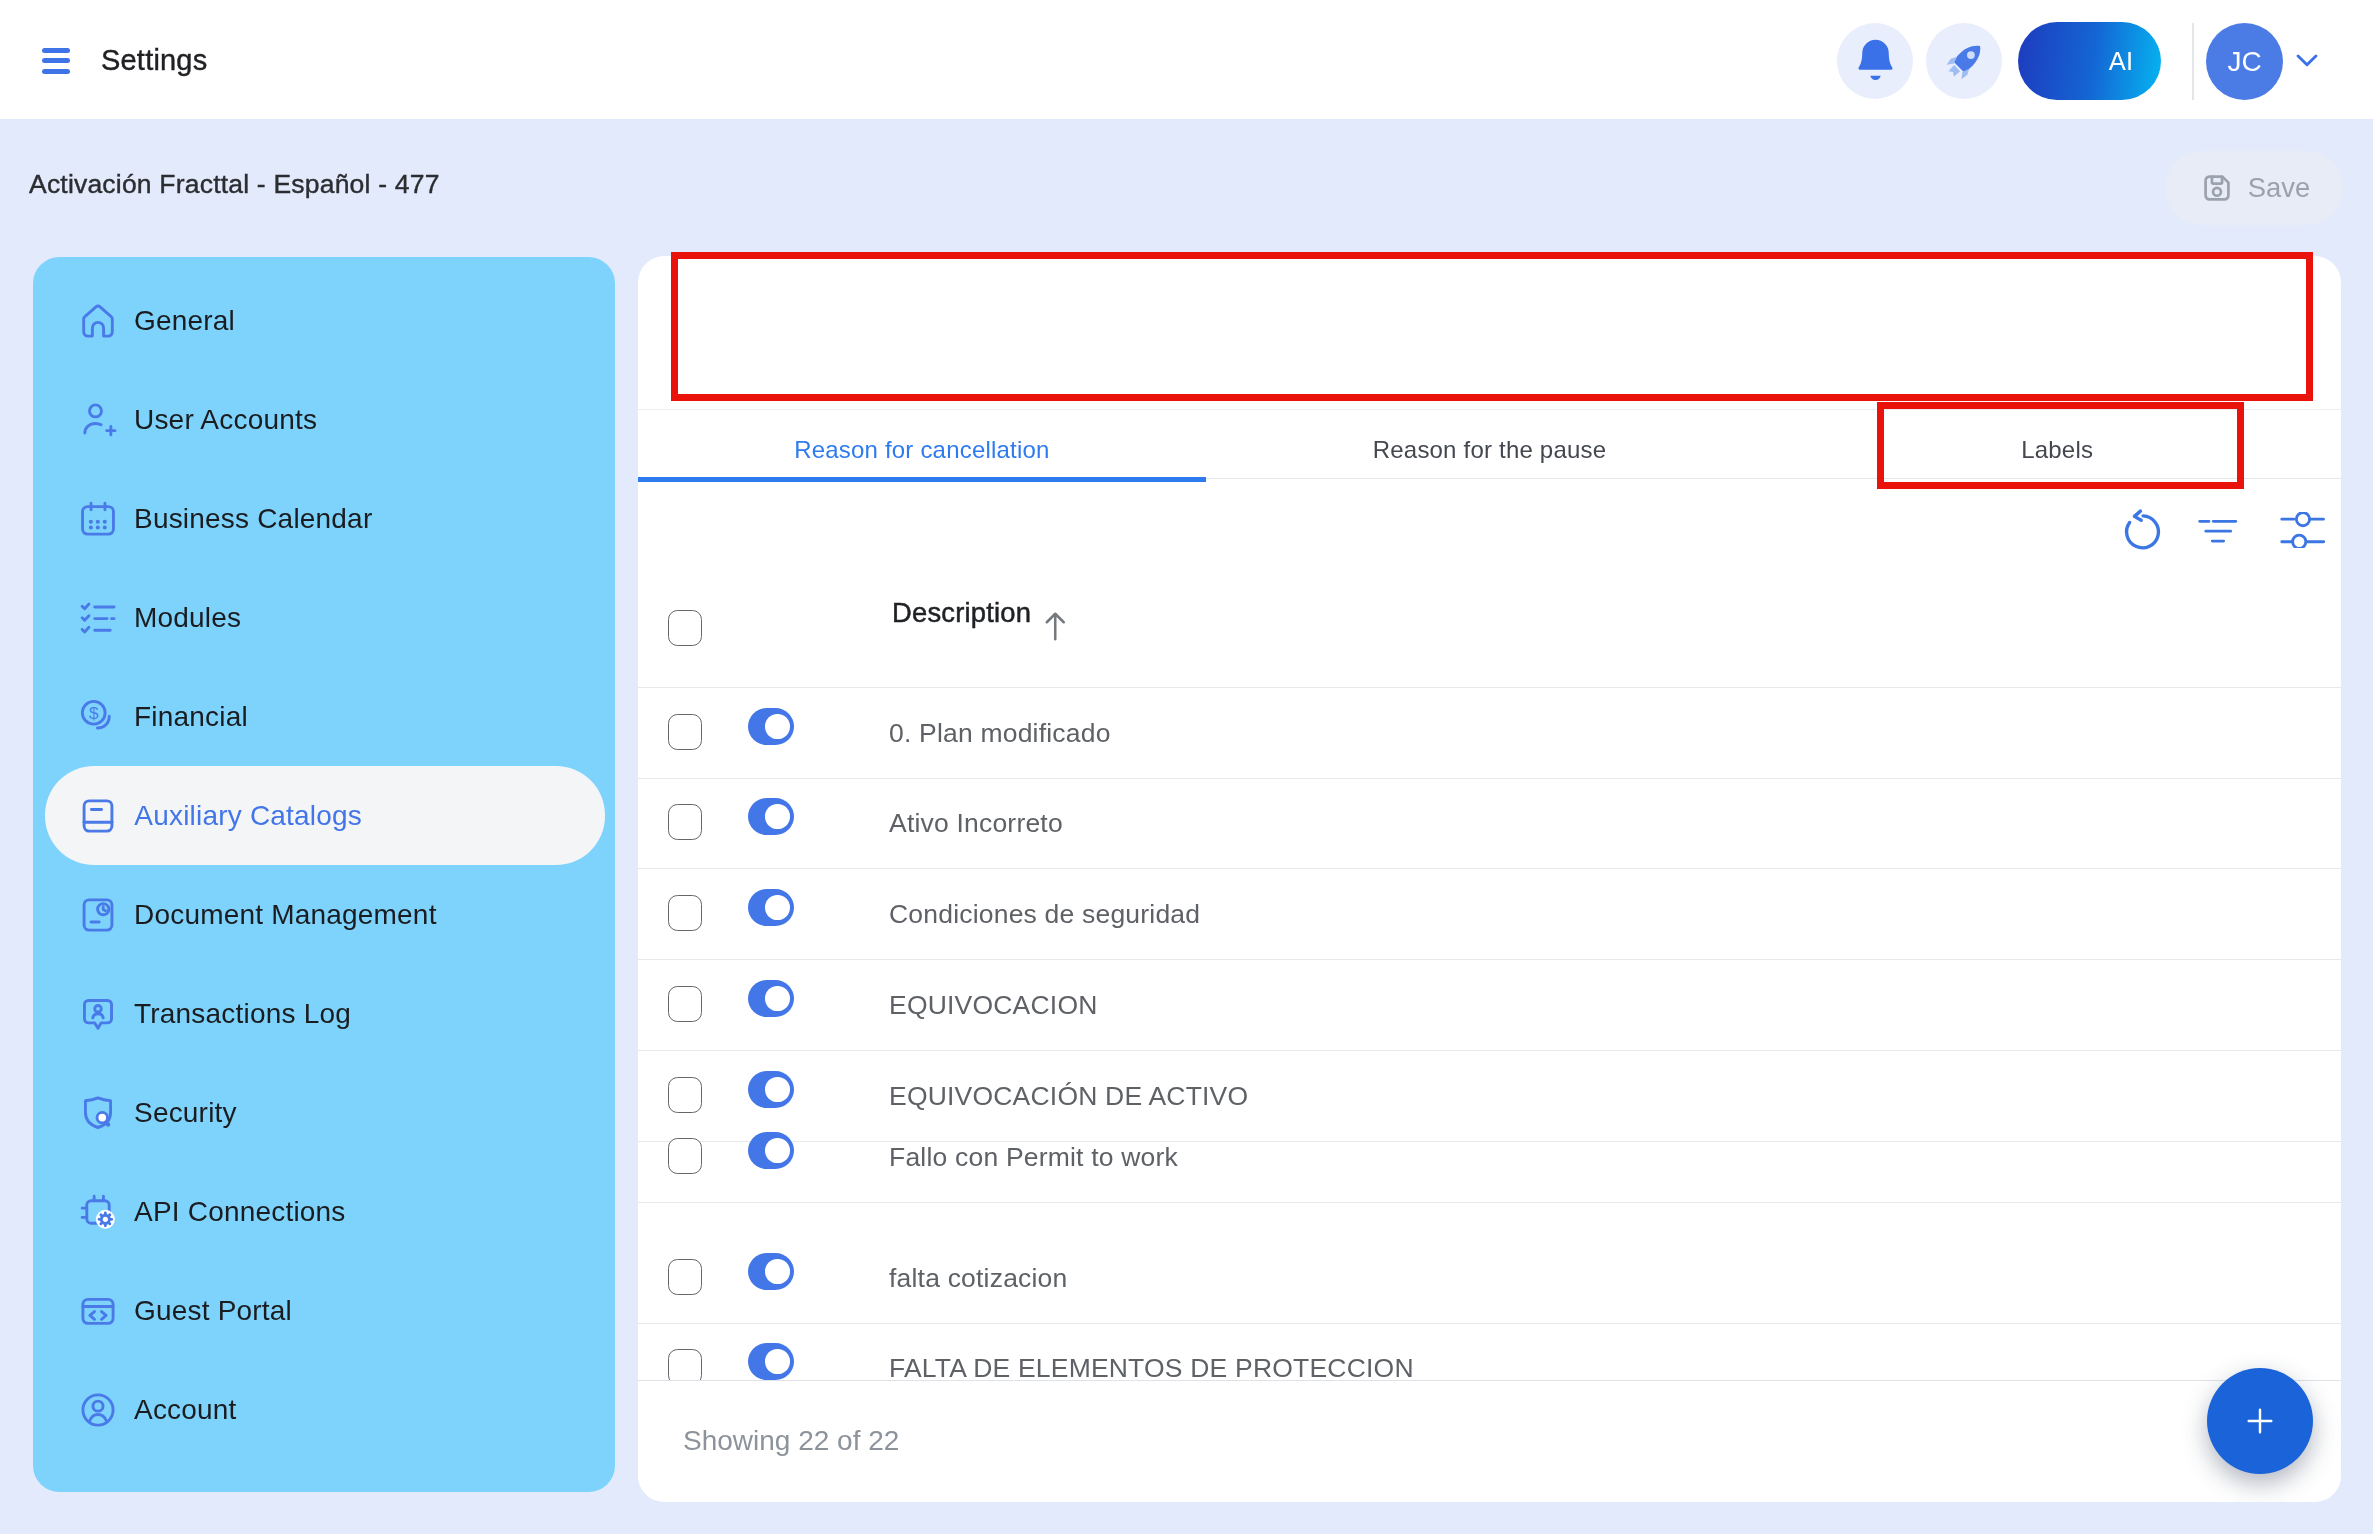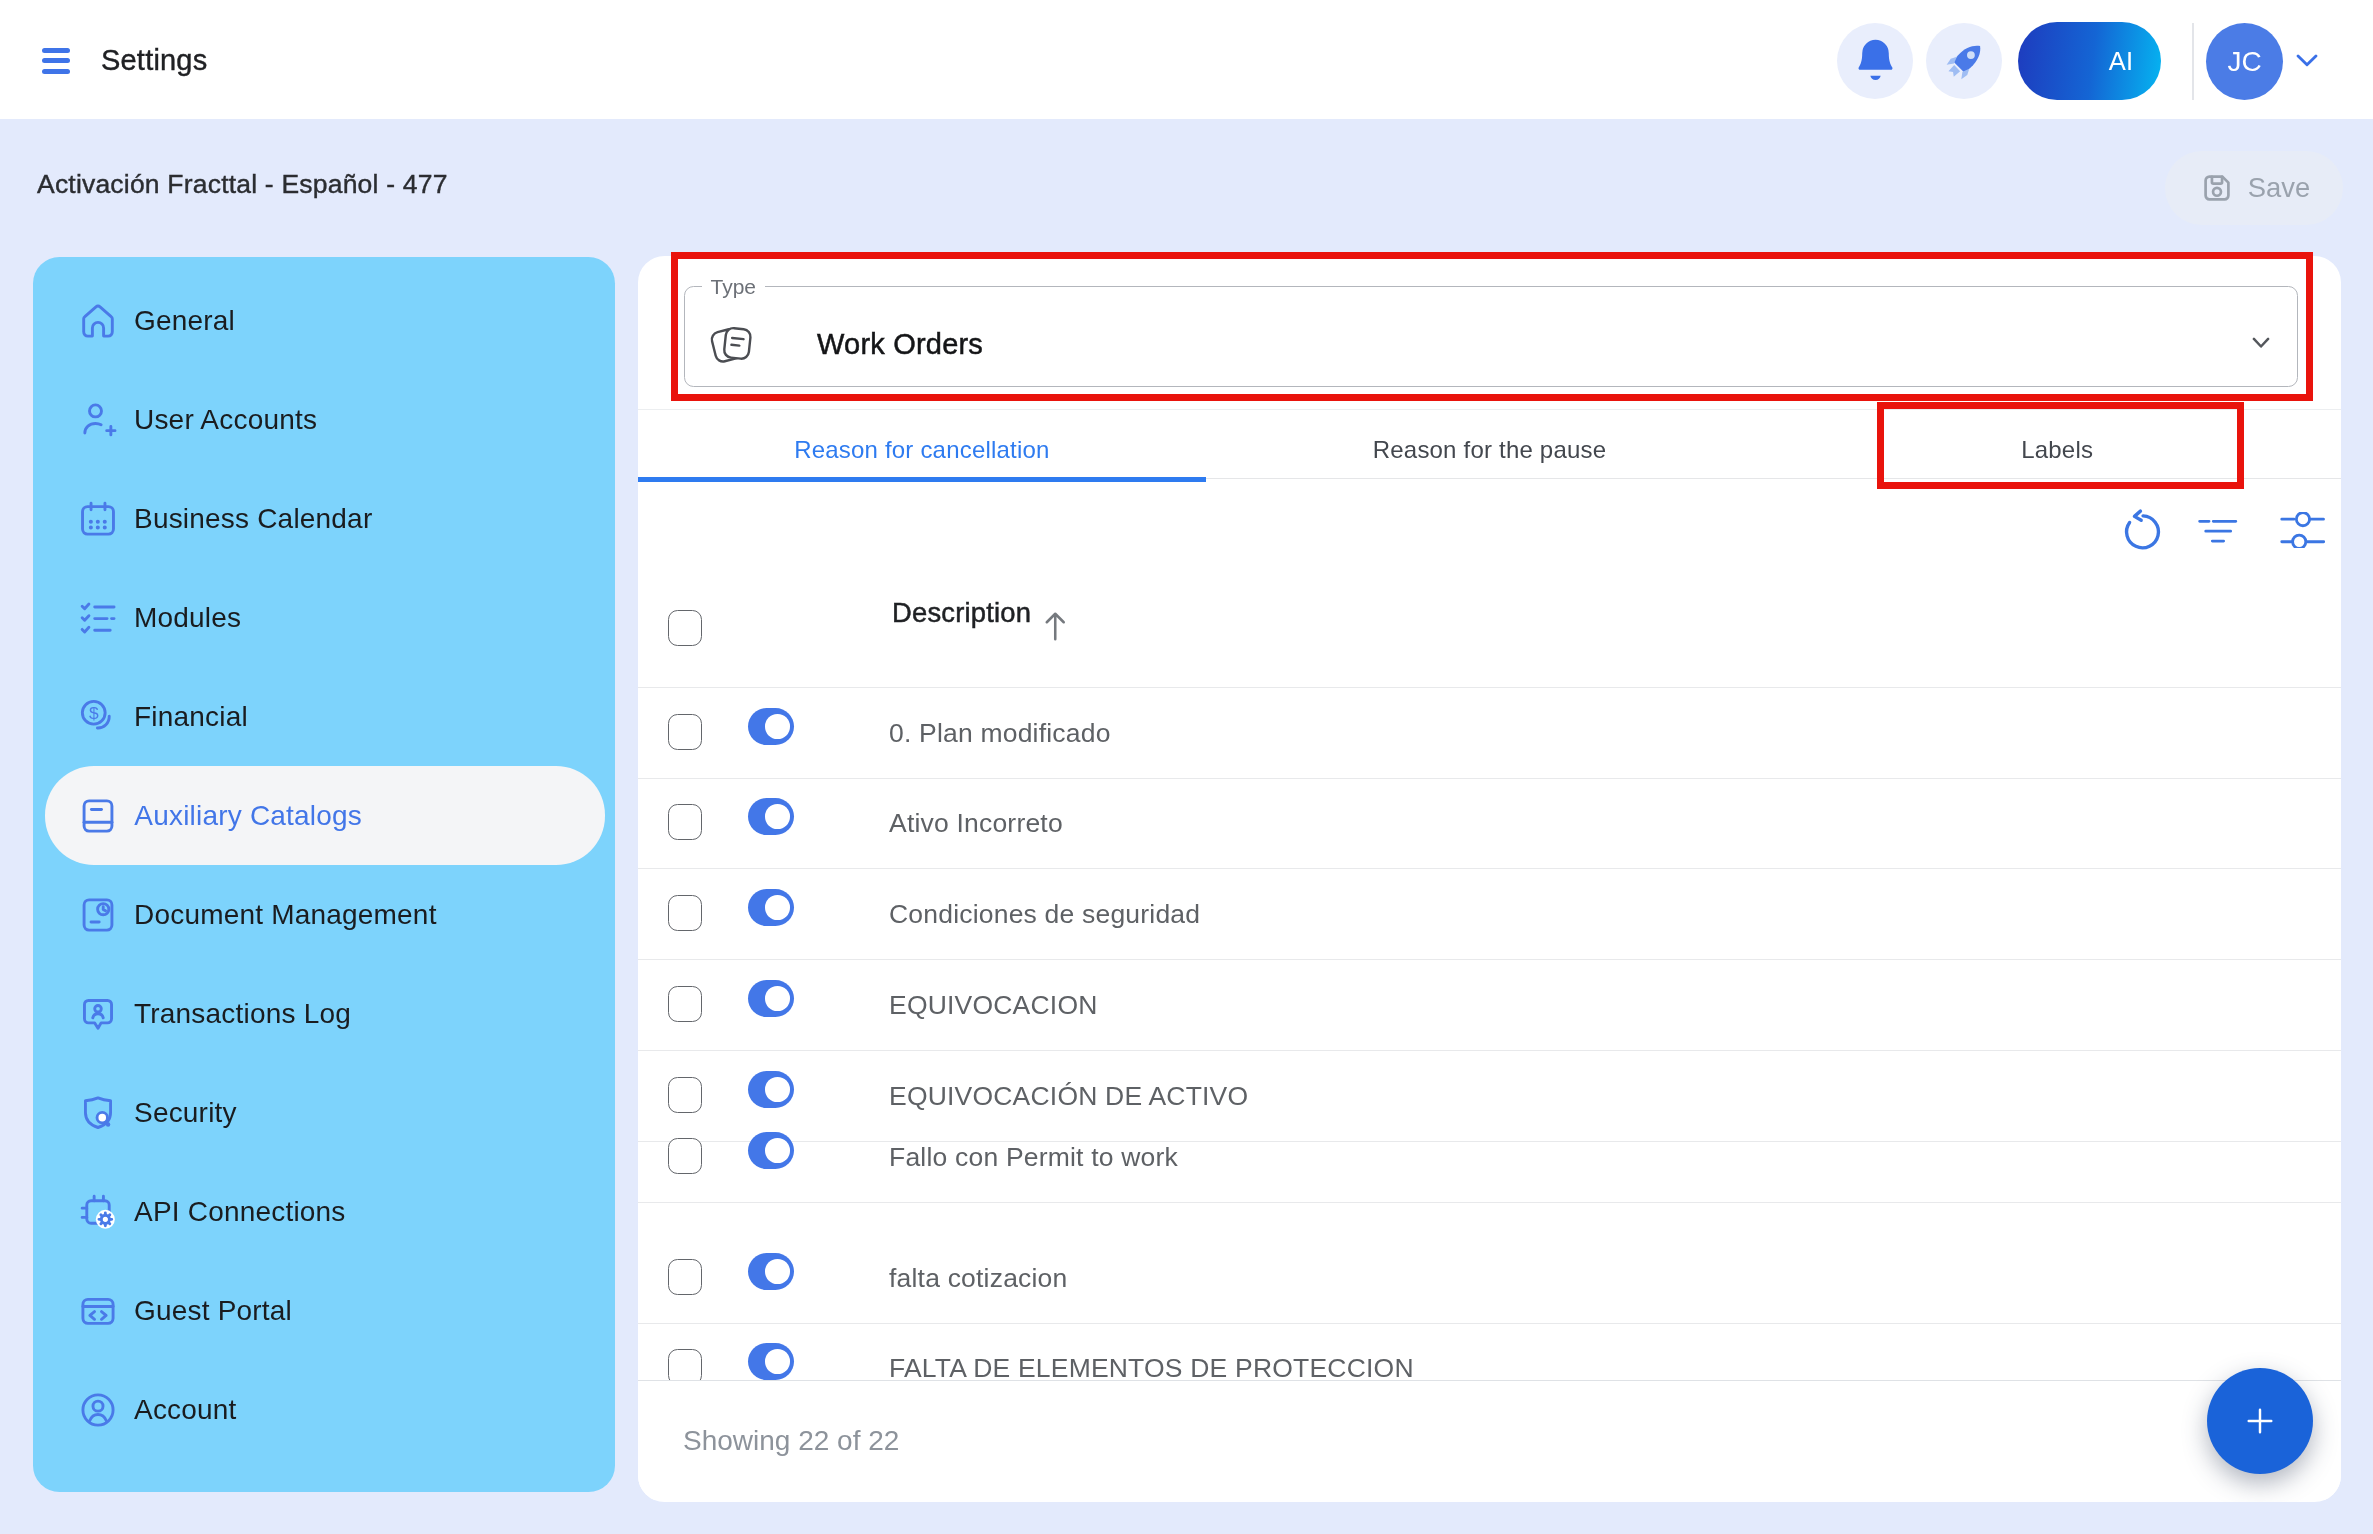--- a/index.html
+++ b/index.html
@@ -7,21 +7,21 @@
   .abs { position:absolute; }
   
   .topbar { position:absolute; left:0; top:0; width:2373px; height:119px; background:#ffffff; }
   .hamb span { position:absolute; left:0; width:28px; height:4.7px; border-radius:2.8px; background:#3f74e8; }
   .settings { position:absolute; left:101px; top:44px; font-size:29px; color:#202124; font-weight:400; -webkit-text-stroke:0.4px #202124; letter-spacing:0.2px;text-align:right; }
   .cirbtn { position:absolute; top:23px; width:76px; height:76px; border-radius:50%; background:#e9eefc; display:flex; align-items:center; justify-content:center; }
   .aipill { position:absolute; left:2018px; top:22px; width:143px; height:78px; border-radius:39px; background:linear-gradient(97deg,#1e3bbe 0%, #1465d4 52%, #05b5f1 100%); color:#fff; font-size:25.6px; display:flex; align-items:center; justify-content:flex-end; padding-right:28px; }
   .tbdivider { position:absolute; left:2192px; top:23px; width:1.9px; height:77px; background:#e3e5e9; }
   .avatar { position:absolute; left:2206px; top:23px; width:77px; height:77px; border-radius:50%; background:#4b7ce6; color:#fff; font-size:28px; display:flex; align-items:center; justify-content:center; }
   
-  .pagetitle { position:absolute; left:29px; top:169px; font-size:26.5px; color:#2b2d31; font-weight:400; -webkit-text-stroke:0.4px #2b2d31; letter-spacing:0.2px;margin-left:8px;}
+  .pagetitle { position:absolute; left:29px; top:169px; font-size:26.5px; color:#2b2d31; font-weight:400; -webkit-text-stroke:0.4px #2b2d31; letter-spacing:0.2px;}
   .savebtn { position:absolute; left:2165px; top:151px; width:178px; height:74px; border-radius:37px; background:#e7ecf7; color:#9aa2ad; font-size:27.4px; display:flex; align-items:center; justify-content:center; gap:12px; }
   
   .sidebar { position:absolute; left:33px; top:257px; width:582px; height:1235px; background:#7dd3fc; border-radius:26.5px; padding-top:14px; }
   .sitem { position:relative; height:99px; display:flex; align-items:center; }
   .sitem .sicon { position:absolute; left:49px; width:32px; height:32px; transform:scale(1.45); transform-origin:center; }
   .sitem .stxt { position:absolute; left:101px; font-size:28px; color:#1a1c1f; letter-spacing:0.2px; }
   .sitem.active { background:#f4f5f7; border-radius:49px; margin-left:12.3px; margin-right:10.4px; }
   .sitem.active .sicon { left:37px; }
   .sitem.active .stxt { left:89px; color:#4276e8; }
   
@@ -194,34 +194,20 @@
       <svg class="sicon" viewBox="0 0 24 24" fill="none" stroke="#4a7ae8" stroke-width="1.5" stroke-linecap="round" stroke-linejoin="round">
         <circle cx="12" cy="12" r="7.8"></circle>
         <circle cx="12" cy="10" r="2.6"></circle>
         <path d="M7.7 17.6c.9-2.3 2.5-3.3 4.3-3.3s3.4 1 4.3 3.3"></path>
       </svg>
       <span class="stxt">Account</span>
     </div>
 </div>
 
 <div class="main">
-  <div class="fieldset">
-    <div class="flabel">Type</div>
-    <svg class="ficon" viewBox="0 0 24 24" fill="none" stroke="#4b4d52" stroke-width="1.1" stroke-linecap="round" stroke-linejoin="round">
-      <rect x="3.4" y="5.6" width="11.6" height="13.6" rx="3.4" transform="rotate(-14 9.2 12.4)"></rect>
-      <g transform="rotate(6 14.2 11.5)">
-          <rect x="8.6" y="4.8" width="11.2" height="13.4" rx="3.4" fill="#fff"></rect>
-          <path d="M11.6 9.3h5.2M11.6 12.4h3.6"></path>
-        </g>
-    </svg>
-    <div class="ftext">Work Orders</div>
-    <svg class="fchev" width="18" height="11.4" viewBox="0 0 19 12" fill="none" stroke="#54575c" stroke-width="2.6" stroke-linecap="round" stroke-linejoin="round">
-        <path d="M2 2l7.5 8L17 2"></path>
-      </svg>
-  </div>
   <div class="tabs">
     <div class="tab active">Reason for cancellation</div>
     <div class="tab">Reason for the pause</div>
     <div class="tab">Labels</div>
     <div class="tabline"></div>
   </div>
 
   <svg class="tbicon" style="left:1482px;top:251px;" width="45" height="45" viewBox="0 0 48 48" fill="none" stroke="#3b76e3" stroke-width="3.6" stroke-linecap="round" stroke-linejoin="round">
     <path d="M24.59 9.51 A17 17 0 1 1 10.25 16.5"></path>
     <path d="M21.8 4.4 L15.4 10 L22.6 14.2"></path>

